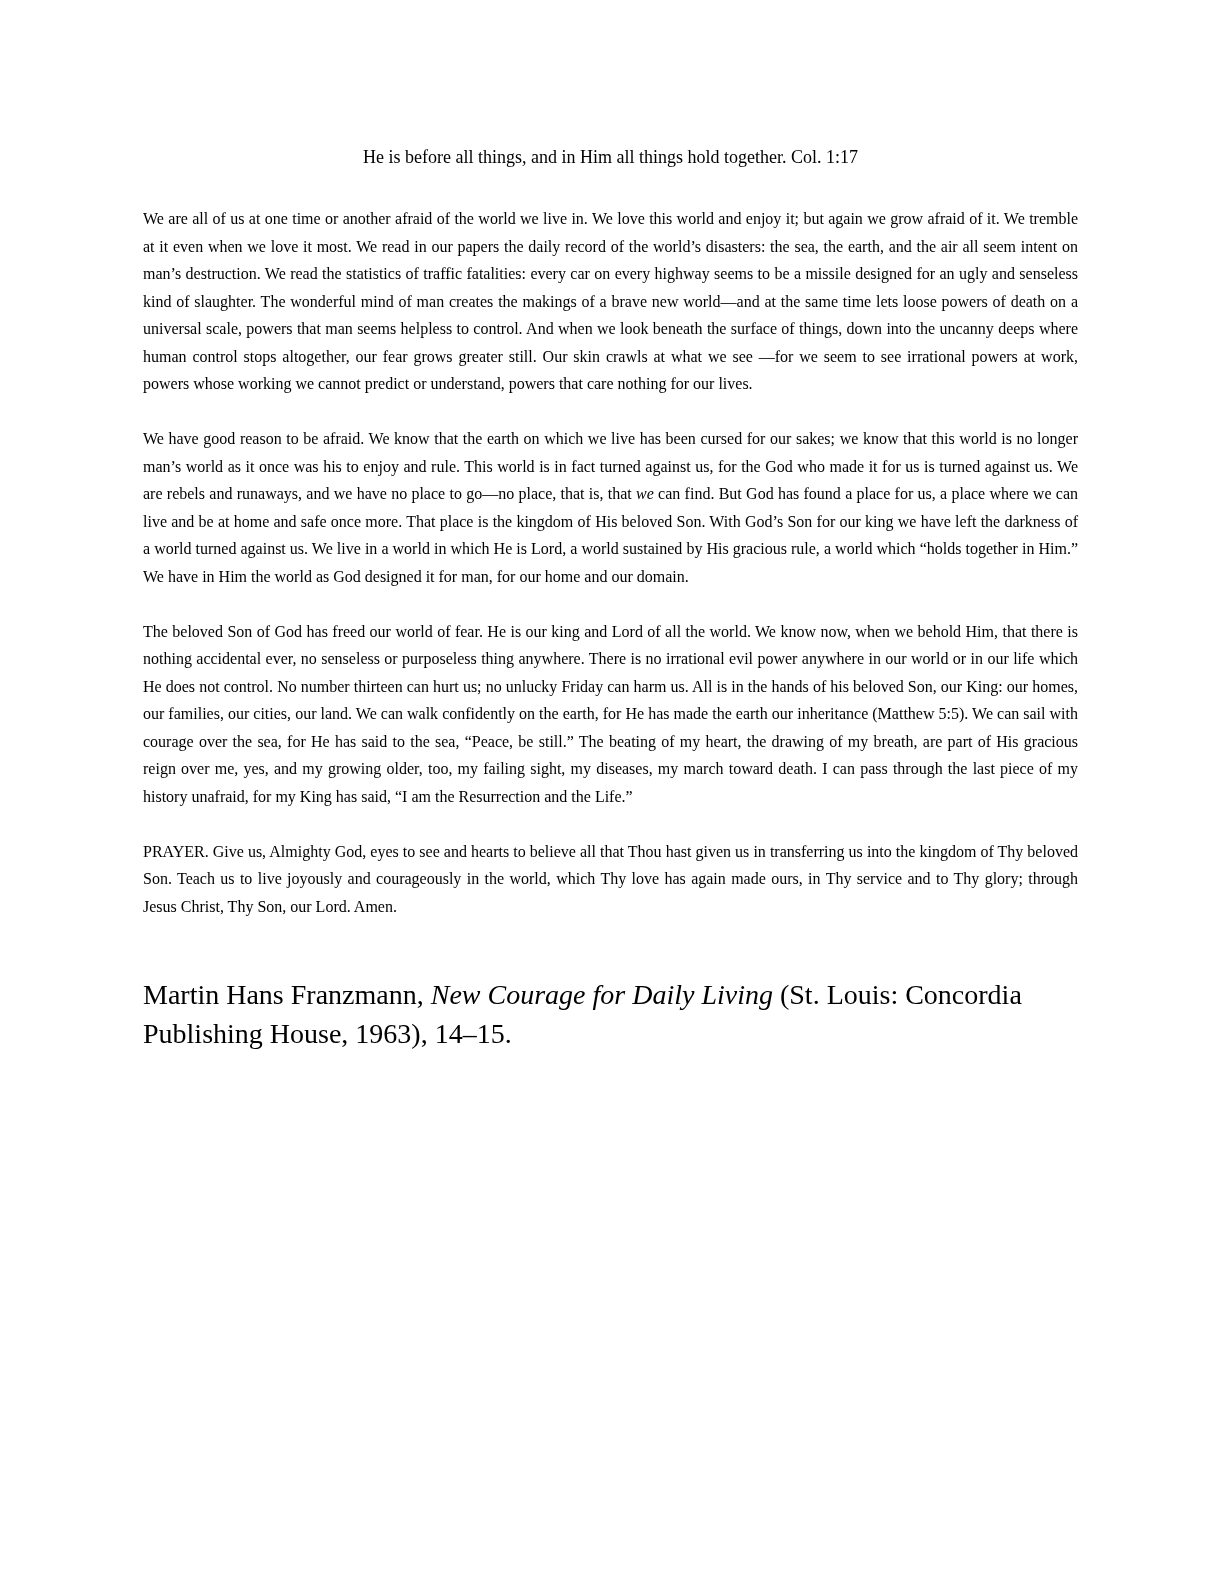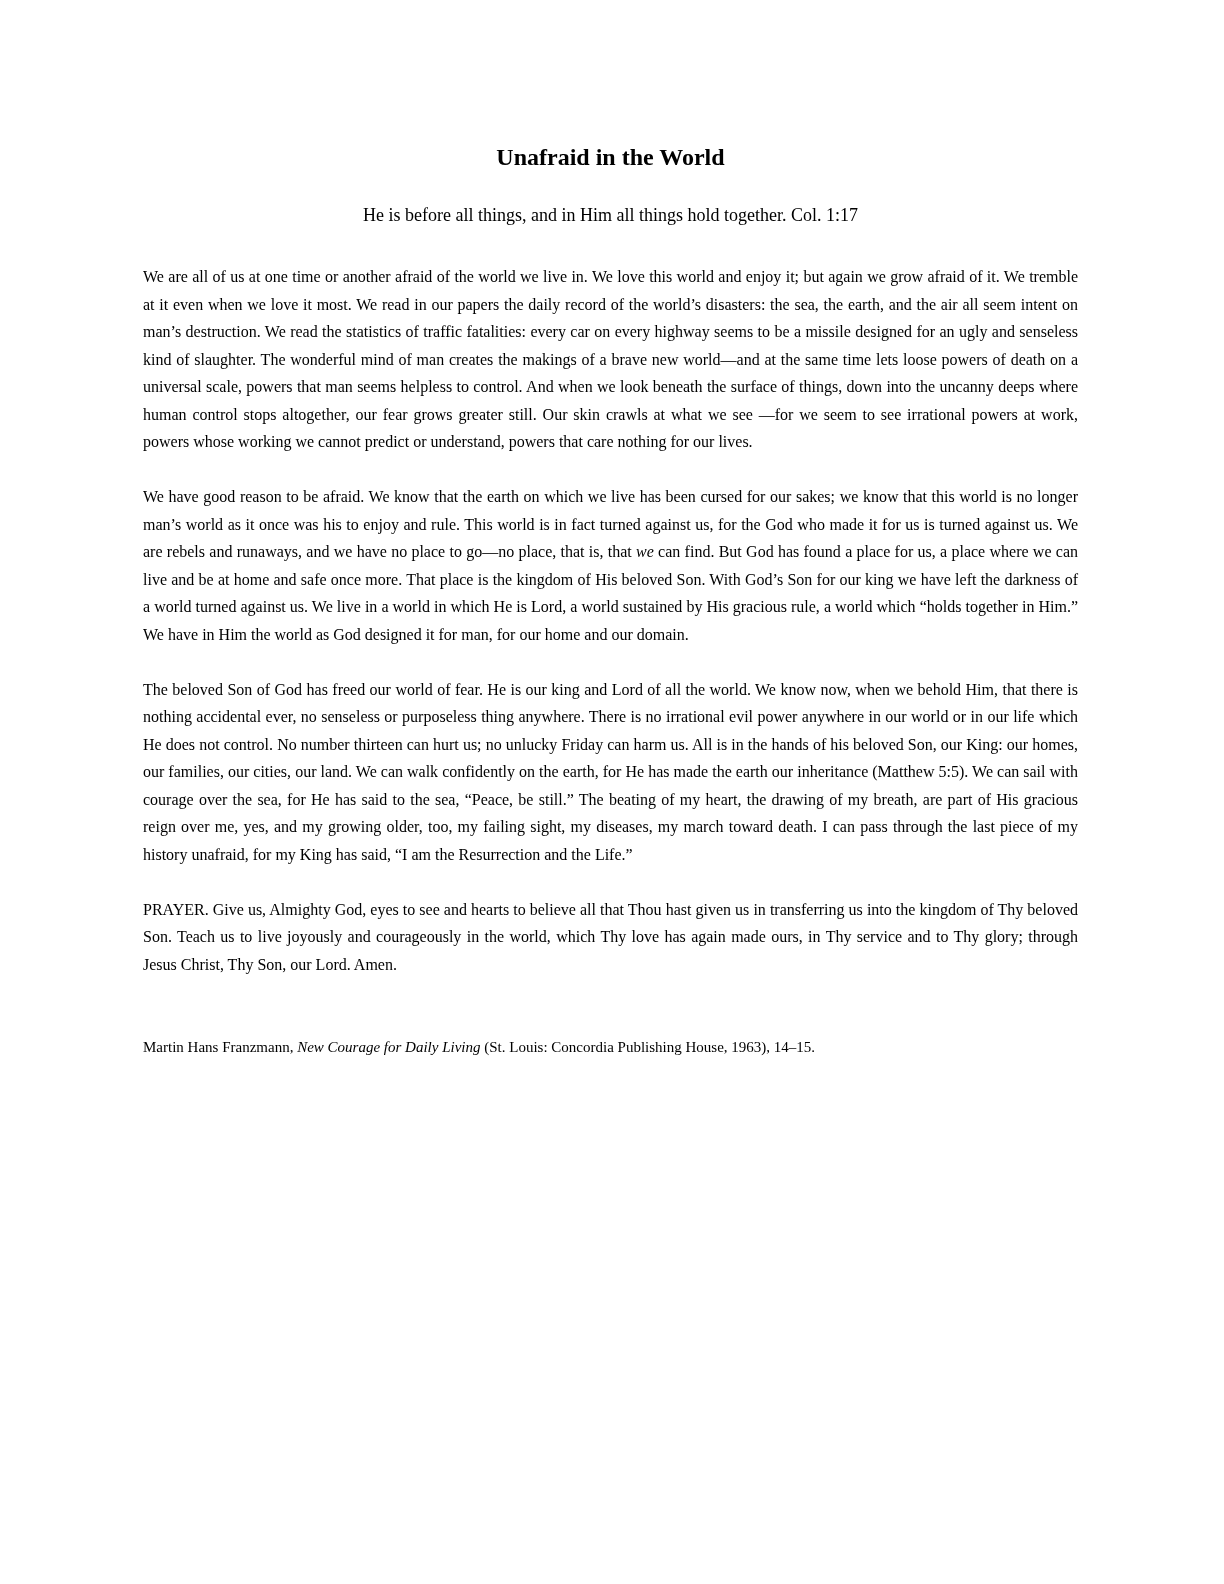--- a/index.html
+++ b/index.html
@@ -37,33 +37,32 @@
     font-size: 16px;
     line-height: 27.5px;
     text-align: justify;
     text-justify: inter-word;
     margin: 0 0 27.5px 0;
   }
   .body-paragraph em, .citation em {
     font-style: italic;
   }
   .citation {
-    font-size: 15px;
-    line-height: 28px;
+    font-size: 28px;
+    line-height: 39px;
     text-align: left;
     margin: 55px 16px 0 0;
     max-width: 880px;
   }
 </style>
 </head>
 <body>
 
 <main class="page">
 
-  <h1 class="doc-title">Unafraid in the World</h1>
 
   <div class="epigraph">He is before all things, and in Him all things hold together. Col. 1:17</div>
 
   <p class="body-paragraph"><span>We are all of us at one time or another afraid of the world we live in. We love this world and enjoy it; but again we grow afraid of it. We tremble at it even when we love it most. We read in our papers the daily record of the world’s disasters: the sea, the earth, and the air all seem intent on man’s destruction. We read the statistics of traffic fatalities: every car on every highway seems to be a missile designed for an ugly and senseless kind of slaughter. The wonderful mind of man creates the makings of a brave new world—and at the same time lets loose powers of death on a universal scale, powers that man seems helpless to control. And when we look beneath the surface of things, down into the uncanny deeps where human control stops altogether, our fear grows greater still. Our skin crawls at what we see —for we seem to see irrational powers at work, powers whose working we cannot predict or understand, powers that care nothing for our lives.</span></p>
 
   <p class="body-paragraph"><span>We have good reason to be afraid. We know that the earth on which we live has been cursed for our sakes; we know that this world is no longer man’s world as it once was his to enjoy and rule. This world is in fact turned against us, for the God who made it for us is turned against us. We are rebels and runaways, and we have no place to go—no place, that is, that </span><em>we</em><span> can find. But God has found a place for us, a place where we can live and be at home and safe once more. That place is the kingdom of His beloved Son. With God’s Son for our king we have left the darkness of a world turned against us. We live in a world in which He is Lord, a world sustained by His gracious rule, a world which “holds together in Him.” We have in Him the world as God designed it for man, for our home and our domain.</span></p>
 
   <p class="body-paragraph"><span>The beloved Son of God has freed our world of fear. He is our king and Lord of all the world. We know now, when we behold Him, that there is nothing accidental ever, no senseless or purposeless thing anywhere. There is no irrational evil power anywhere in our world or in our life which He does not control. No number thirteen can hurt us; no unlucky Friday can harm us. All is in the hands of his beloved Son, our King: our homes, our families, our cities, our land. We can walk confidently on the earth, for He has made the earth our inheritance (Matthew 5:5). We can sail with courage over the sea, for He has said to the sea, “Peace, be still.” The beating of my heart, the drawing of my breath, are part of His gracious reign over me, yes, and my growing older, too, my failing sight, my diseases, my march toward death. I can pass through the last piece of my history unafraid, for my King has said, “I am the Resurrection and the Life.”</span></p>
 
   <p class="body-paragraph"><span>PRAYER. Give us, Almighty God, eyes to see and hearts to believe all that Thou hast given us in transferring us into the kingdom of Thy beloved Son. Teach us to live joyously and courageously in the world, which Thy love has again made ours, in Thy service and to Thy glory; through Jesus Christ, Thy Son, our Lord. Amen.</span></p>

